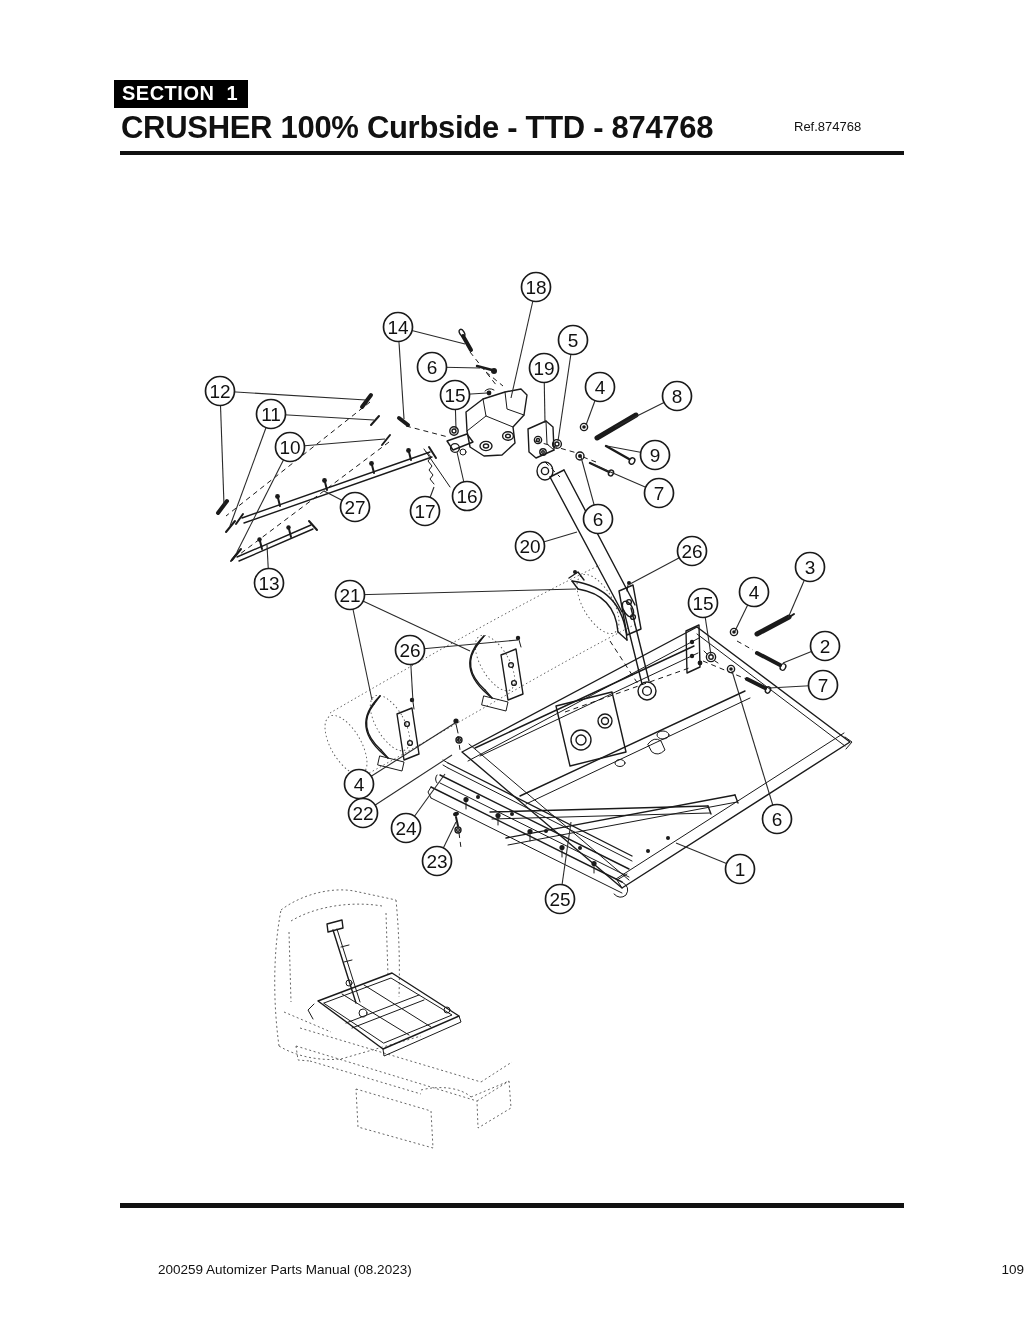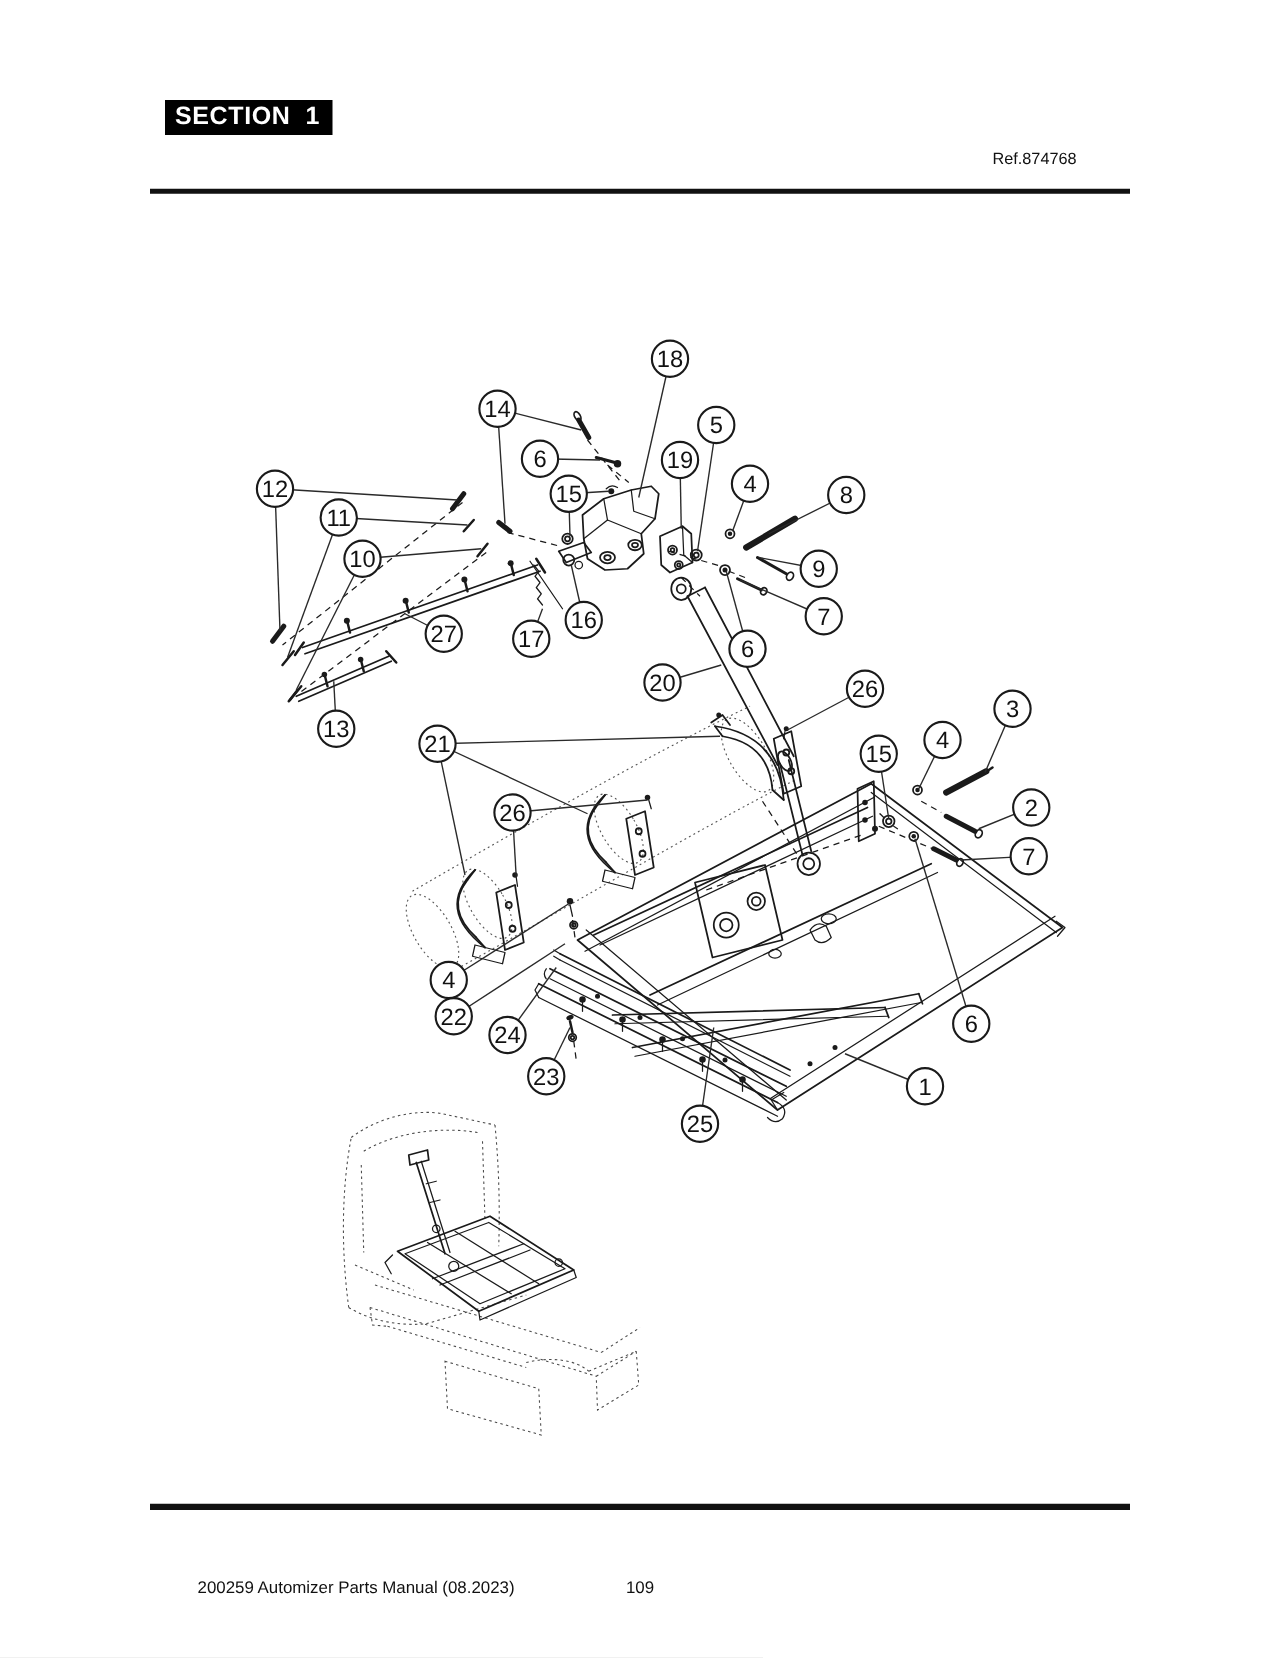--- a/index.html
+++ b/index.html
@@ -1,44 +1,45 @@
 <!DOCTYPE html>
 <html><head>
 <meta charset="utf-8">
 <style>
   html,body{margin:0;padding:0;background:#e8e8e8;}
   .page{position:relative;width:1024px;height:1326px;background:#ffffff;margin:0 auto;
         font-family:"Liberation Sans",sans-serif;color:#111;overflow:hidden;}
   .abs{position:absolute;}
-  .badge{left:132px;top:80px;background:#000;color:#fff;font-size:20px;font-weight:bold;
+  .badge{left:114px;top:80px;background:#000;color:#fff;font-size:20px;font-weight:bold;
          padding:2px 10px 3px 8px;word-spacing:6px;letter-spacing:.5px;}
   .title{left:121px;top:110px;font-size:31px;font-weight:bold;letter-spacing:-.3px;white-space:nowrap;}
   .ref{left:794px;top:119px;font-size:13px;}
   .rule-top{left:120px;top:151px;width:784px;height:4px;background:#111;}
   .rule-bottom{left:120px;top:1203px;width:784px;height:5px;background:#111;}
   .footer-left{left:122px;top:1262px;font-size:13.5px;margin-left:36px;}
-  .footer-page{left:0;top:1262px;width:1024px;text-align:center;font-size:13.5px;}
+  .footer-page{left:0;top:1262px;width:1024px;text-align:right;font-size:13.5px;}
   svg.diagram{position:absolute;left:0;top:0;width:1024px;height:1326px;}
   .ln{stroke:#1a1a1a;fill:none;stroke-width:1.4;stroke-linecap:round;stroke-linejoin:round;}
   .thin{stroke-width:1;}
   .w2{stroke-width:2;}.w25{stroke-width:2.4;}.w4{stroke-width:4;}.w5{stroke-width:5;}
   .fillk{fill:#1a1a1a;stroke:none;}
   .dash{stroke:#1a1a1a;fill:none;stroke-width:1;stroke-dasharray:5 4;}
   .dot{stroke:#555;fill:none;stroke-width:.9;stroke-dasharray:1.5 2.6;}
   .ghost{stroke:#4a4a4a;fill:none;stroke-width:.85;stroke-dasharray:2 2.6;}
   .leader{stroke:#2a2a2a;stroke-width:1.1;}
   .co-circle{fill:#fff;stroke:#1a1a1a;stroke-width:1.7;}
   .co-text{font-family:"Liberation Sans",sans-serif;font-size:19px;fill:#111;text-anchor:middle;}
 </style>
 </head>
 <body>
 
 <div class="page">
 
   <div class="abs badge">SECTION 1</div>
+  <div class="abs title">CRUSHER 100% Curbside - TTD - 874768</div>
   <div class="abs ref">Ref.874768</div>
   <div class="abs rule-top"></div>
 
   <svg class="diagram" id="diagram-svg" viewBox="0 0 1024 1326">
 
     <g class="dash">
       <line x1="370" y1="402" x2="226" y2="516"></line>
       <line x1="389" y1="442" x2="240" y2="554"></line>
       <line x1="470" y1="352" x2="497" y2="386"></line>
       <line x1="486" y1="372" x2="503" y2="386"></line>

